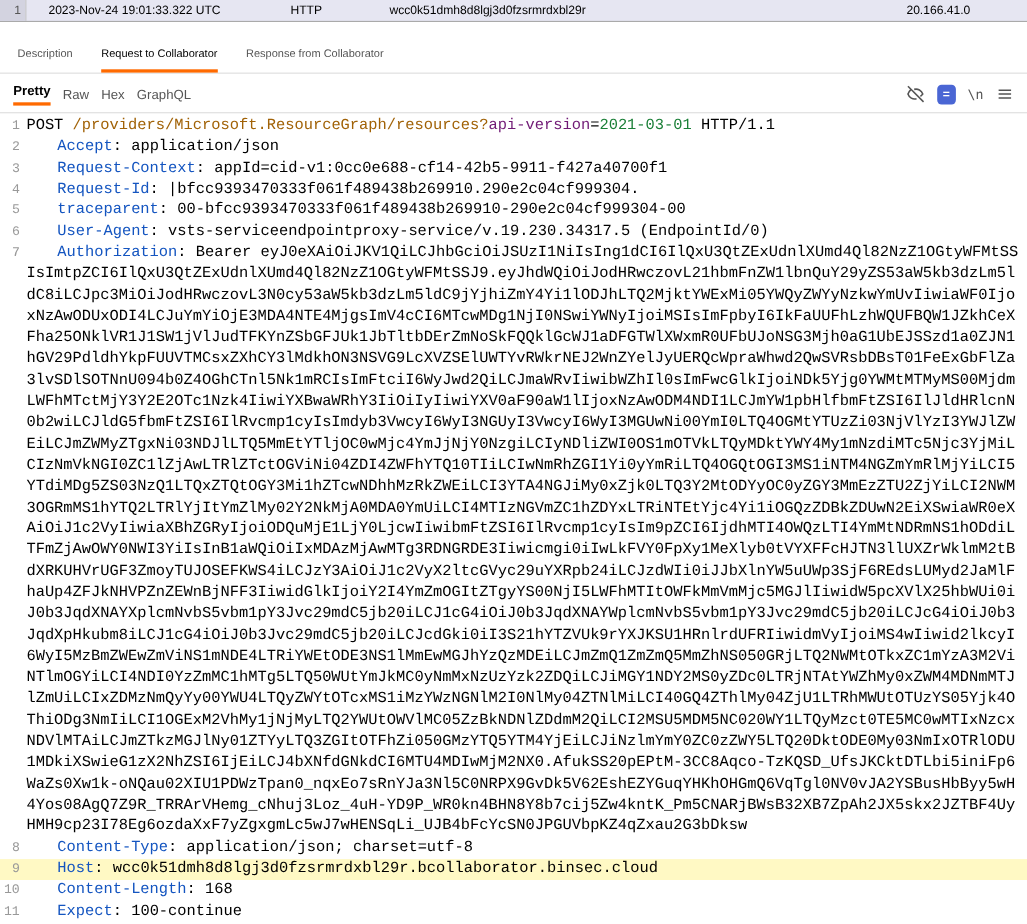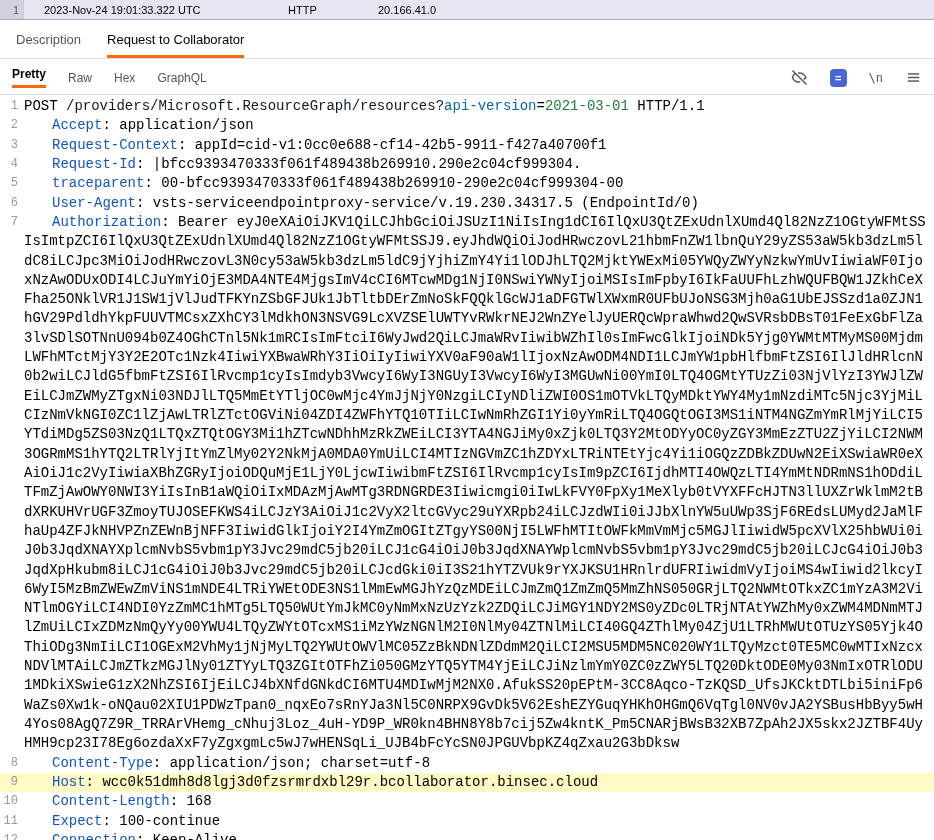--- a/index.html
+++ b/index.html
@@ -1,55 +1,57 @@
 <!DOCTYPE html>
 <html><head>
 <meta charset="utf-8">
 <style>
   * { margin:0; padding:0; box-sizing:border-box; }
   body { font-family: Verdana, Geneva, sans-serif; font-size:12px; background:#fff; }
   .toprow { display:flex; align-items:center; height:20px; background:#e6e6f2; border-bottom:1px solid #aaa; font-size:11px; }
   .toprow .idx { width:24px; text-align:right; padding-right:4px; color:#555; background:#d3d3e0; border-right:1px solid #ccc; height:100%; line-height:20px;}
-  .toprow .ts  { width:264px; padding-left:20px; border-right:1px solid transparent;}
+  .toprow .ts  { width:240px; padding-left:20px; border-right:1px solid transparent;}
   .toprow .proto { width:90px; }
   .toprow .host  { flex:1; }
   .toprow .ip    { width:110px; }
-  .tabrow { display:flex; gap:26px; padding:12px 16px 0 16px; border-bottom:1px solid #ddd; font-size:13px; }
+  .tabrow { display:flex; gap:26px; padding:24px 16px 0 16px; border-bottom:1px solid #ddd; font-size:10px; }
   .tab { padding-bottom:8px; color:#555; cursor:pointer; }
   .tab.active { color:#000; font-weight:500; border-bottom:3px solid #ff6a00;text-align:right;}
-  .subrow { display:flex; align-items:center; padding:8px 12px 6px 12px; border-bottom:1px solid #ddd; font-size:12px; gap:22px;}
+  .subrow { display:flex; align-items:center; padding:8px 12px 6px 12px; border-bottom:1px solid #ddd; font-size:12px; gap:11px;}
   .subtab { color:#555; cursor:pointer;}
   .subtab.active { color:#000; font-weight:600; border-bottom:3px solid #ff6a00; padding-bottom:4px;}
   .subrow .sp { flex:1; }
   .icn { width:17px; height:17px; display:inline-flex; align-items:center; justify-content:center;}
   .icn svg { display:block; }
   .code { font-family:"Courier New",monospace; font-size:14px; padding-top:2px; line-height:1.38; }
   .ln { display:flex; }
   .gut { width:24px; flex:0 0 24px; text-align:right; color:#999; font-size:12px; padding-right:6px; user-select:none; padding-top:1px;}
   .txt { flex:1; white-space:pre-wrap; word-break:break-all; padding-right:8px;}
   .kw  { color:#1455c0;margin-left:28px; }
-  .val { color:#0f172a; }
-  .tok { color:#0369a1; }  
+  .val { color:#a16207; }
+  .tok { color:#701a75; }  
   .num { color:#1a7f37;text-align:right; }  
   .hl  { background:#fff9c4; } 
   .badge { background:#4a66d4; color:#fff; font-weight:bold; border-radius:4px; padding:0 5px; height:18px; display:inline-flex; align-items:center; font-size:11px;}
 </style>
 </head>
 <body>
 
 <div class="toprow">
   <div class="idx">1</div>
   <div class="ts">2023-Nov-24 19:01:33.322 UTC</div>
   <div class="proto">HTTP</div>
+  <div class="host">wcc0k51dmh8d8lgj3d0fzsrmrdxbl29r</div>
   <div class="ip">20.166.41.0</div>
 </div>
 
 <div class="tabrow">
   <div class="tab">Description</div>
   <div class="tab active">Request to Collaborator</div>
+  <div class="tab">Response from Collaborator</div>
 </div>
 
 <div class="subrow">
   <div class="subtab active">Pretty</div>
   <div class="subtab">Raw</div>
   <div class="subtab">Hex</div>
   <div class="subtab">GraphQL</div>
   <div class="sp"></div>
   <span class="icn">
       <svg width="17" height="17" viewBox="0 0 24 24" fill="none" stroke="#555" stroke-width="2">

